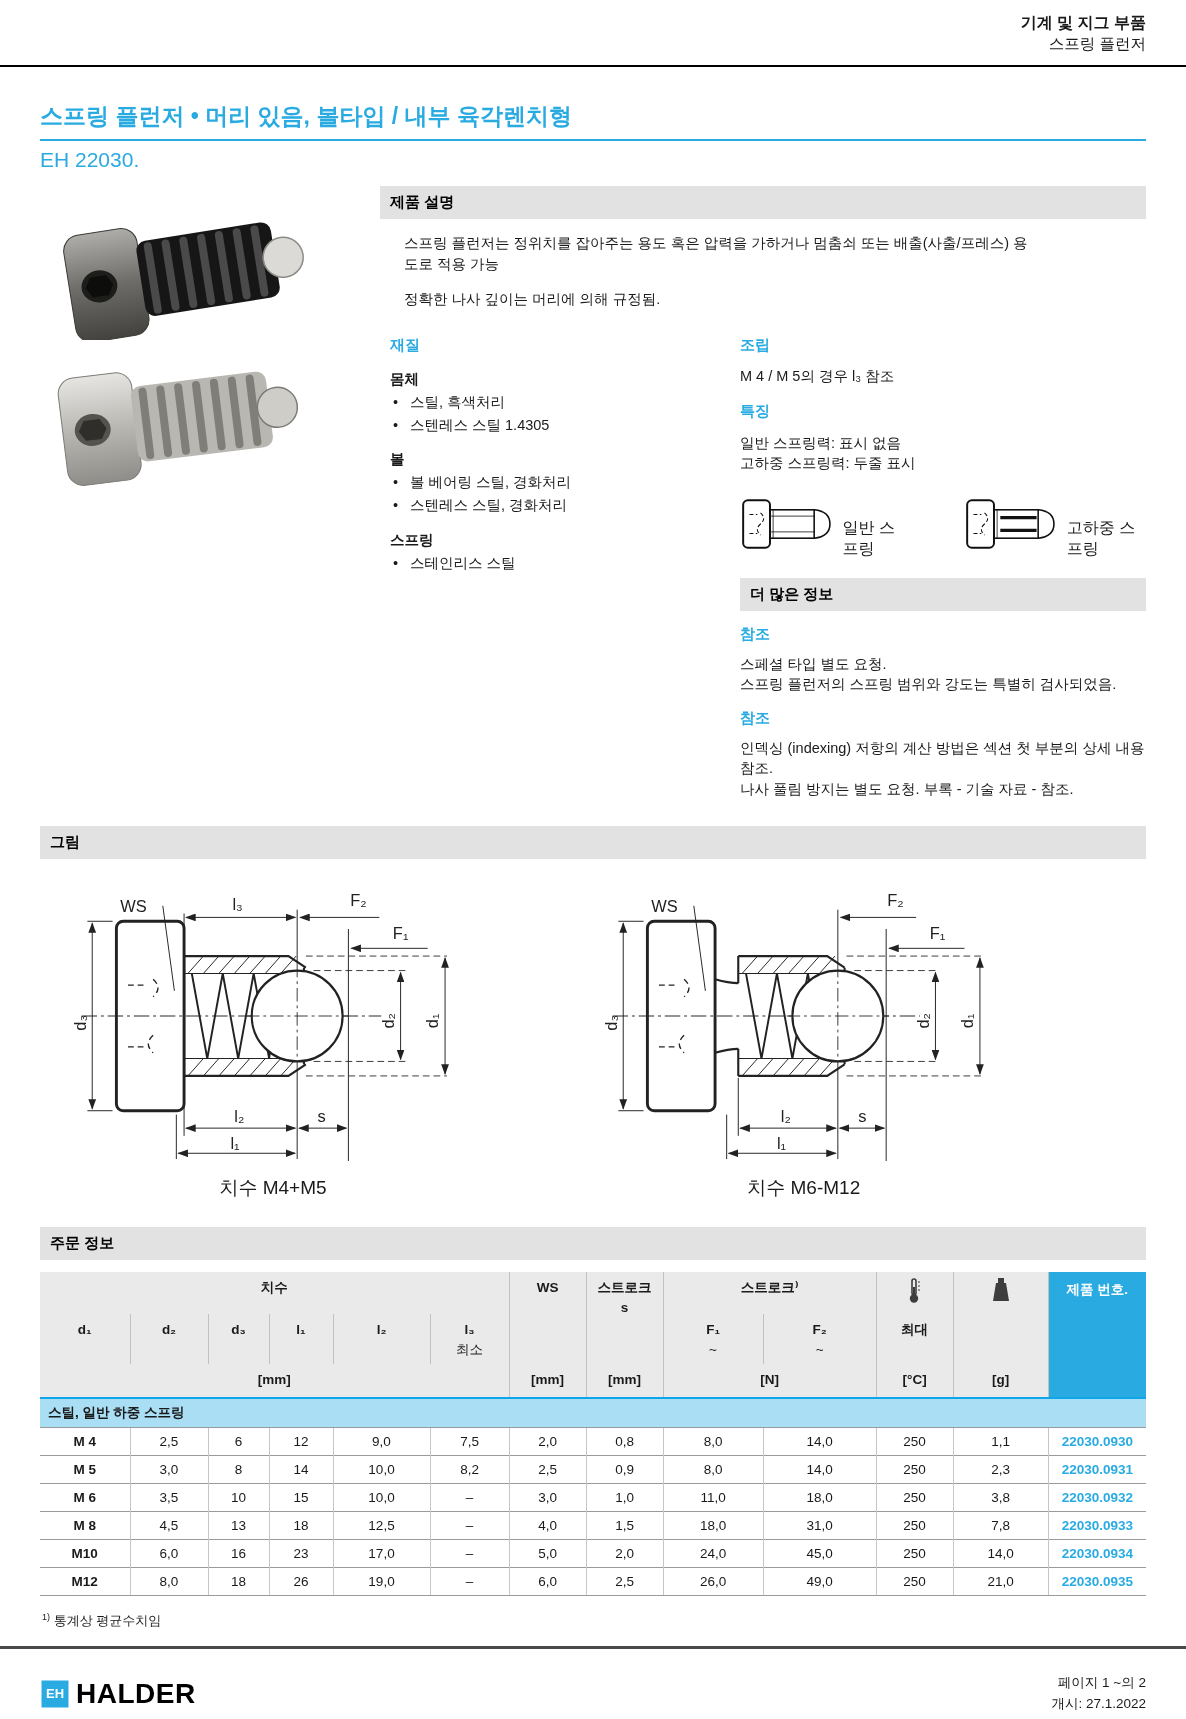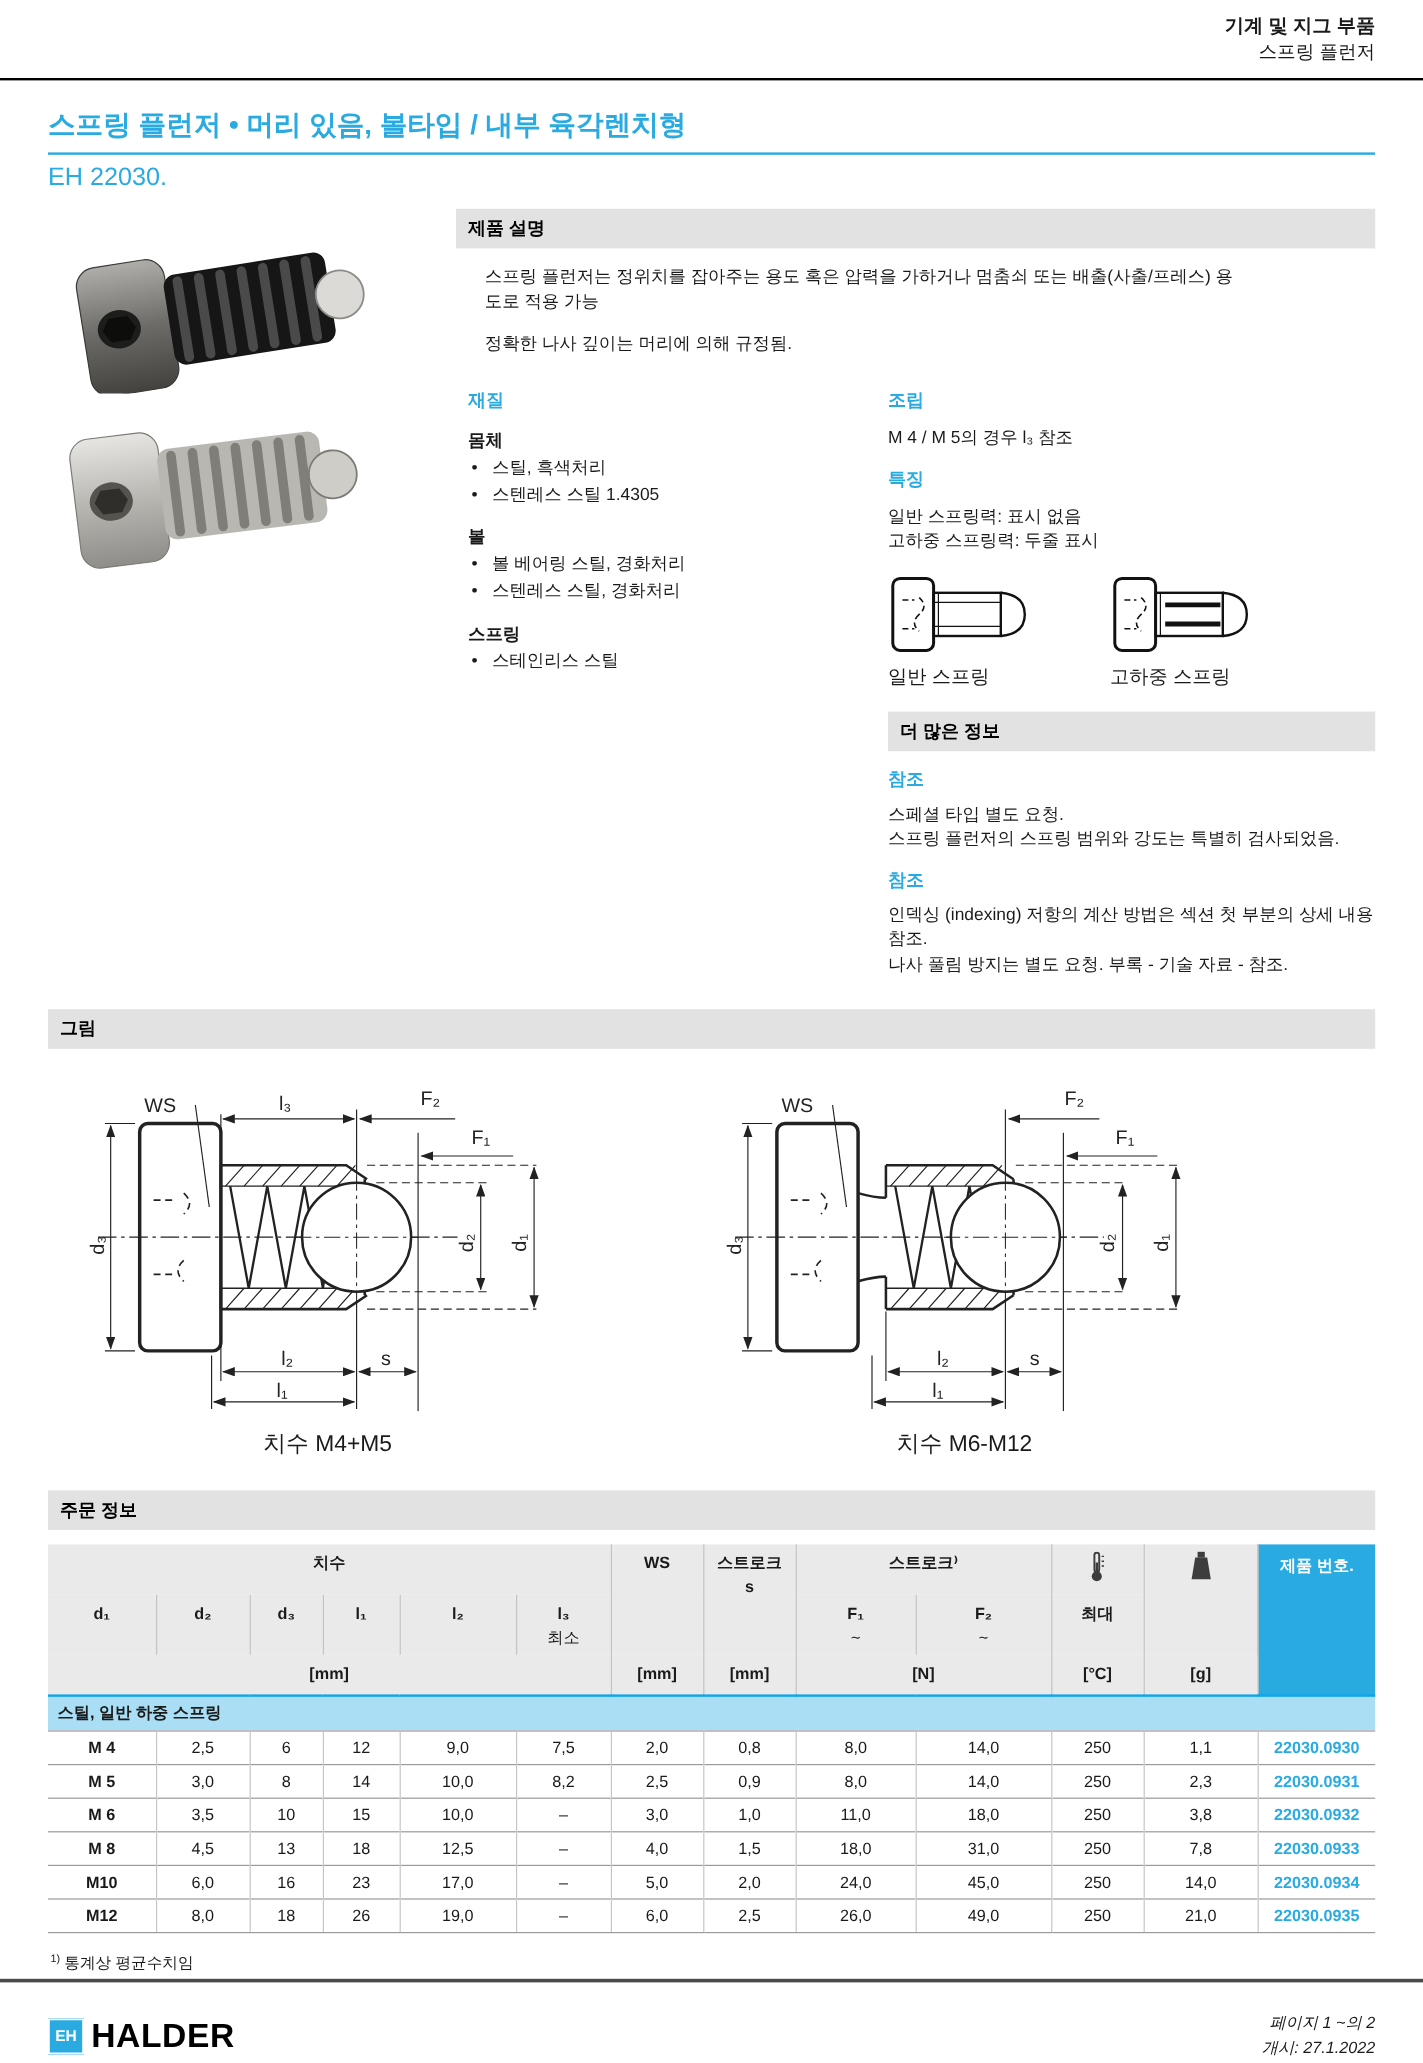--- a/index.html
+++ b/index.html
@@ -13,21 +13,21 @@
   html,body{margin:0;padding:0;background:#fff;}
   body{width:1186px;font-family:"Liberation Sans","DejaVu Sans",sans-serif;color:var(--ink);}
   .page{width:1186px;min-height:1719px;display:flex;flex-direction:column;}
 
   
   .doc-header{padding:12px 40px 4px;text-align:right;line-height:1.35;}
   .doc-header .l1{font-weight:bold;font-size:16px;}
   .doc-header .l2{font-size:15.5px;}
   .top-rule{height:2px;background:#000;margin-top:6px;}
 
-  .content{padding:4px 40px;}
+  .content{padding:16px 40px;}
 
   .title-block{margin-top:18px;}
   .page-title{color:var(--blue);font-size:23px;font-weight:bold;margin:0 0 7px;}
   .title-underline{height:2px;background:var(--blue);}
   .model-no{color:var(--blue);font-size:21px;margin-top:7px;font-weight:normal;}
 
   
   .main{display:flex;margin-top:14px;gap:18px;}
   .photos{width:322px;flex:0 0 322px;padding-top:4px;}
   .photos svg{display:block;}
@@ -42,21 +42,21 @@
   .asm-col{flex:1;min-width:0;}
   h3.blue{color:var(--blue);font-size:15px;font-weight:bold;margin:0 0 12px;}
   .group-title{font-weight:bold;font-size:14.5px;margin:15px 0 3px;}
   ul.bullets{list-style:none;margin:0;padding:0;font-size:14.5px;line-height:1.4;}
   ul.bullets li{position:relative;padding-left:20px;margin:3px 0;}
   ul.bullets li::before{content:"\2022";position:absolute;left:3px;top:0;}
 
   .asm-text{font-size:14.5px;margin:0 0 16px;}
   .feat-lines{font-size:14.5px;line-height:1.42;margin:0;}
   .spring-figs{display:flex;gap:55px;margin-top:14px;}
-  .spring-fig{display:flex;flex-direction:column;align-items:flex-start;}
+  .spring-fig{display:flex;flex-direction:row;align-items:flex-end;}
   .spring-fig .cap{font-size:16px;margin-top:6px;}
 
   .more-info-bar{margin-top:18px;}
   .note-head{color:var(--blue);font-size:15px;font-weight:bold;margin:14px 0 10px;}
   .note-lines{font-size:14.5px;line-height:1.42;}
   .note-lines div{margin:0;}
 
   
   .section-bar{margin-top:26px;}
   .figures{display:flex;margin-top:12px;}
@@ -82,21 +82,21 @@
   .footnote{margin:16px 0 0 2px;font-size:13px;}
   .footnote sup{font-size:9px;}
 
   
   .footer{margin-top:auto;}
   .footer-rule{height:3px;background:#4a4a4a;}
   .footer-inner{display:flex;justify-content:space-between;align-items:center;padding:24px 40px 30px;}
   .logo{display:flex;align-items:center;gap:6px;}
   .logo-mark{width:30px;height:30px;background:var(--blue);color:#fff;display:flex;align-items:center;justify-content:center;font-weight:bold;font-size:13px;box-shadow:inset 0 0 0 1.5px #fff,inset 0 0 0 4px var(--blue);}
   .brand{font-size:28px;font-weight:800;letter-spacing:0.5px;color:#000;}
-  .footer-meta{text-align:right;font-size:13.5px;line-height:1.55;font-style:italic;}
+  .footer-meta{text-align:right;font-size:13.5px;line-height:1.55;}
 </style>
 </head>
 <body>
 
 <div class="page">
 
   <div class="doc-header">
     <div class="l1">기계 및 지그 부품</div>
     <div class="l2">스프링 플런저</div>
   </div>

